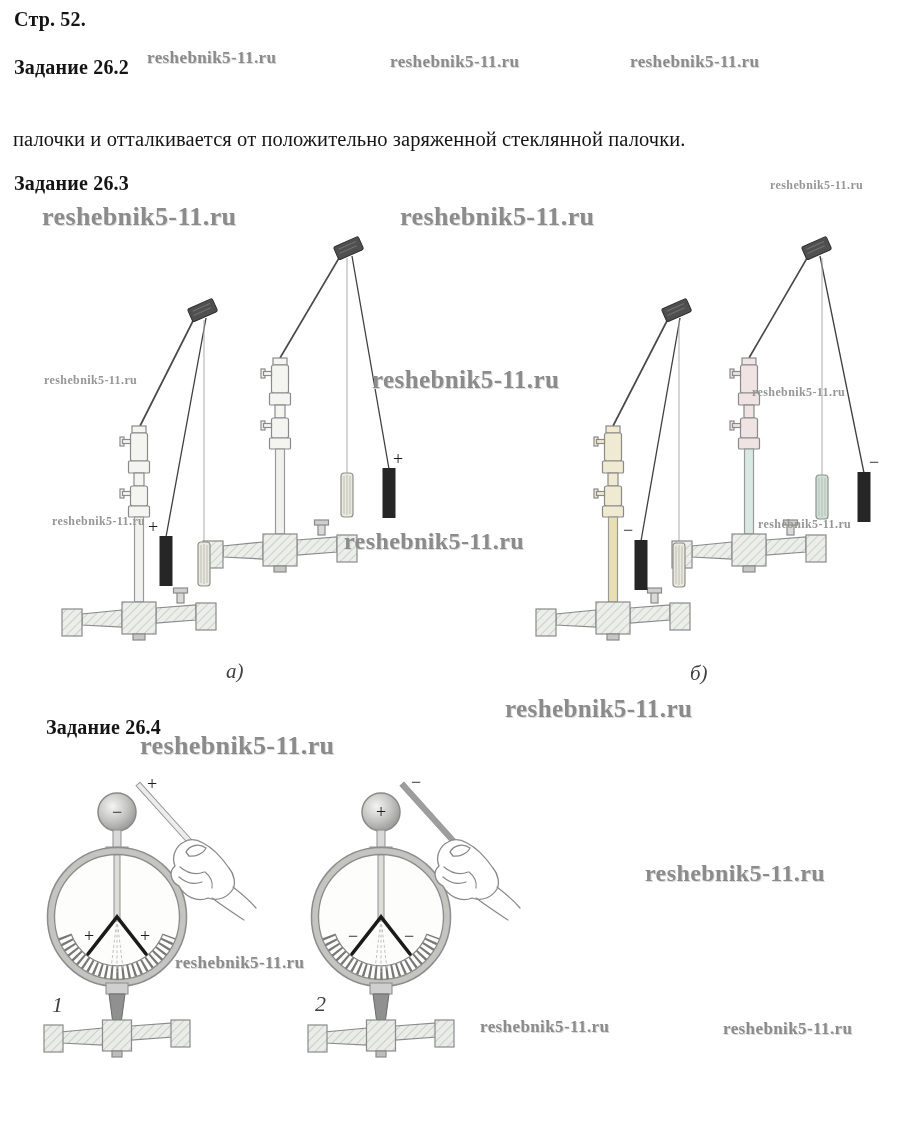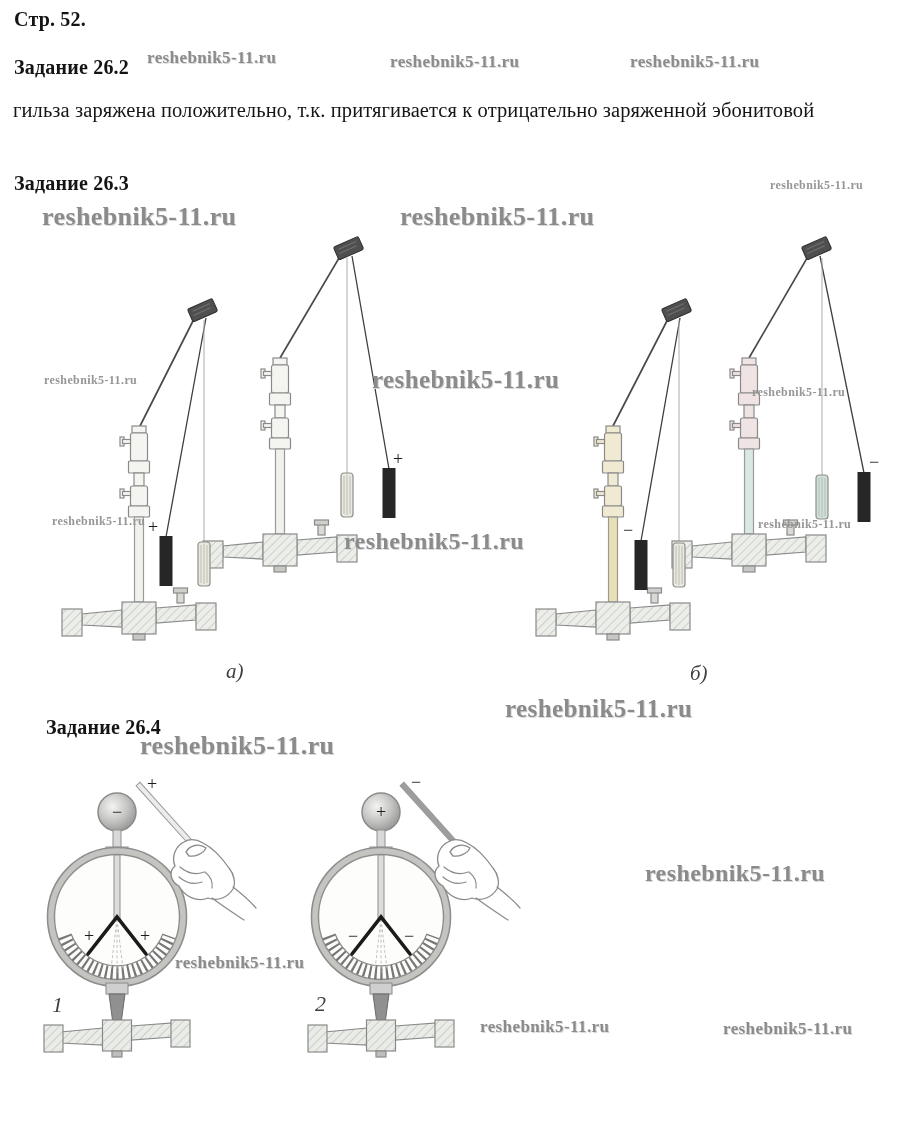--- a/index.html
+++ b/index.html
@@ -24,21 +24,21 @@
 
 <div class="page">
 
   <div class="abs h-title" style="left:14px;top:8px;">Стр. 52.</div>
   <div class="abs h-title" style="left:14px;top:56px;">Задание 26.2</div>
 
   <span class="wm wm-med" style="left:147px;top:48px;">reshebnik5-11.ru</span>
   <span class="wm wm-med" style="left:390px;top:52px;">reshebnik5-11.ru</span>
   <span class="wm wm-med" style="left:630px;top:52px;">reshebnik5-11.ru</span>
 
-  <div class="abs body-line" style="left:13px;top:99px;">гильза заряжена положительно, т.к. притягивается к отрицательно заряженной эбонитовой</div>
+  <div class="abs body-line" style="left:13px;top:128px;">палочки и отталкивается от положительно заряженной стеклянной палочки.</div>
 
   <div class="abs h-title" style="left:14px;top:172px;">Задание 26.3</div>
   <span class="wm wm-sm" style="left:770px;top:178px;">reshebnik5-11.ru</span>
 
   <span class="wm wm-big" style="left:42px;top:202px;">reshebnik5-11.ru</span>
   <span class="wm wm-big" style="left:400px;top:202px;">reshebnik5-11.ru</span>
   <span class="wm wm-sm" style="left:44px;top:373px;">reshebnik5-11.ru</span>
   <span class="wm wm-big" style="left:372px;top:366px;font-size:25px;">reshebnik5-11.ru</span>
   <span class="wm wm-sm" style="left:752px;top:385px;">reshebnik5-11.ru</span>
   <span class="wm wm-sm" style="left:52px;top:514px;">reshebnik5-11.ru</span>

